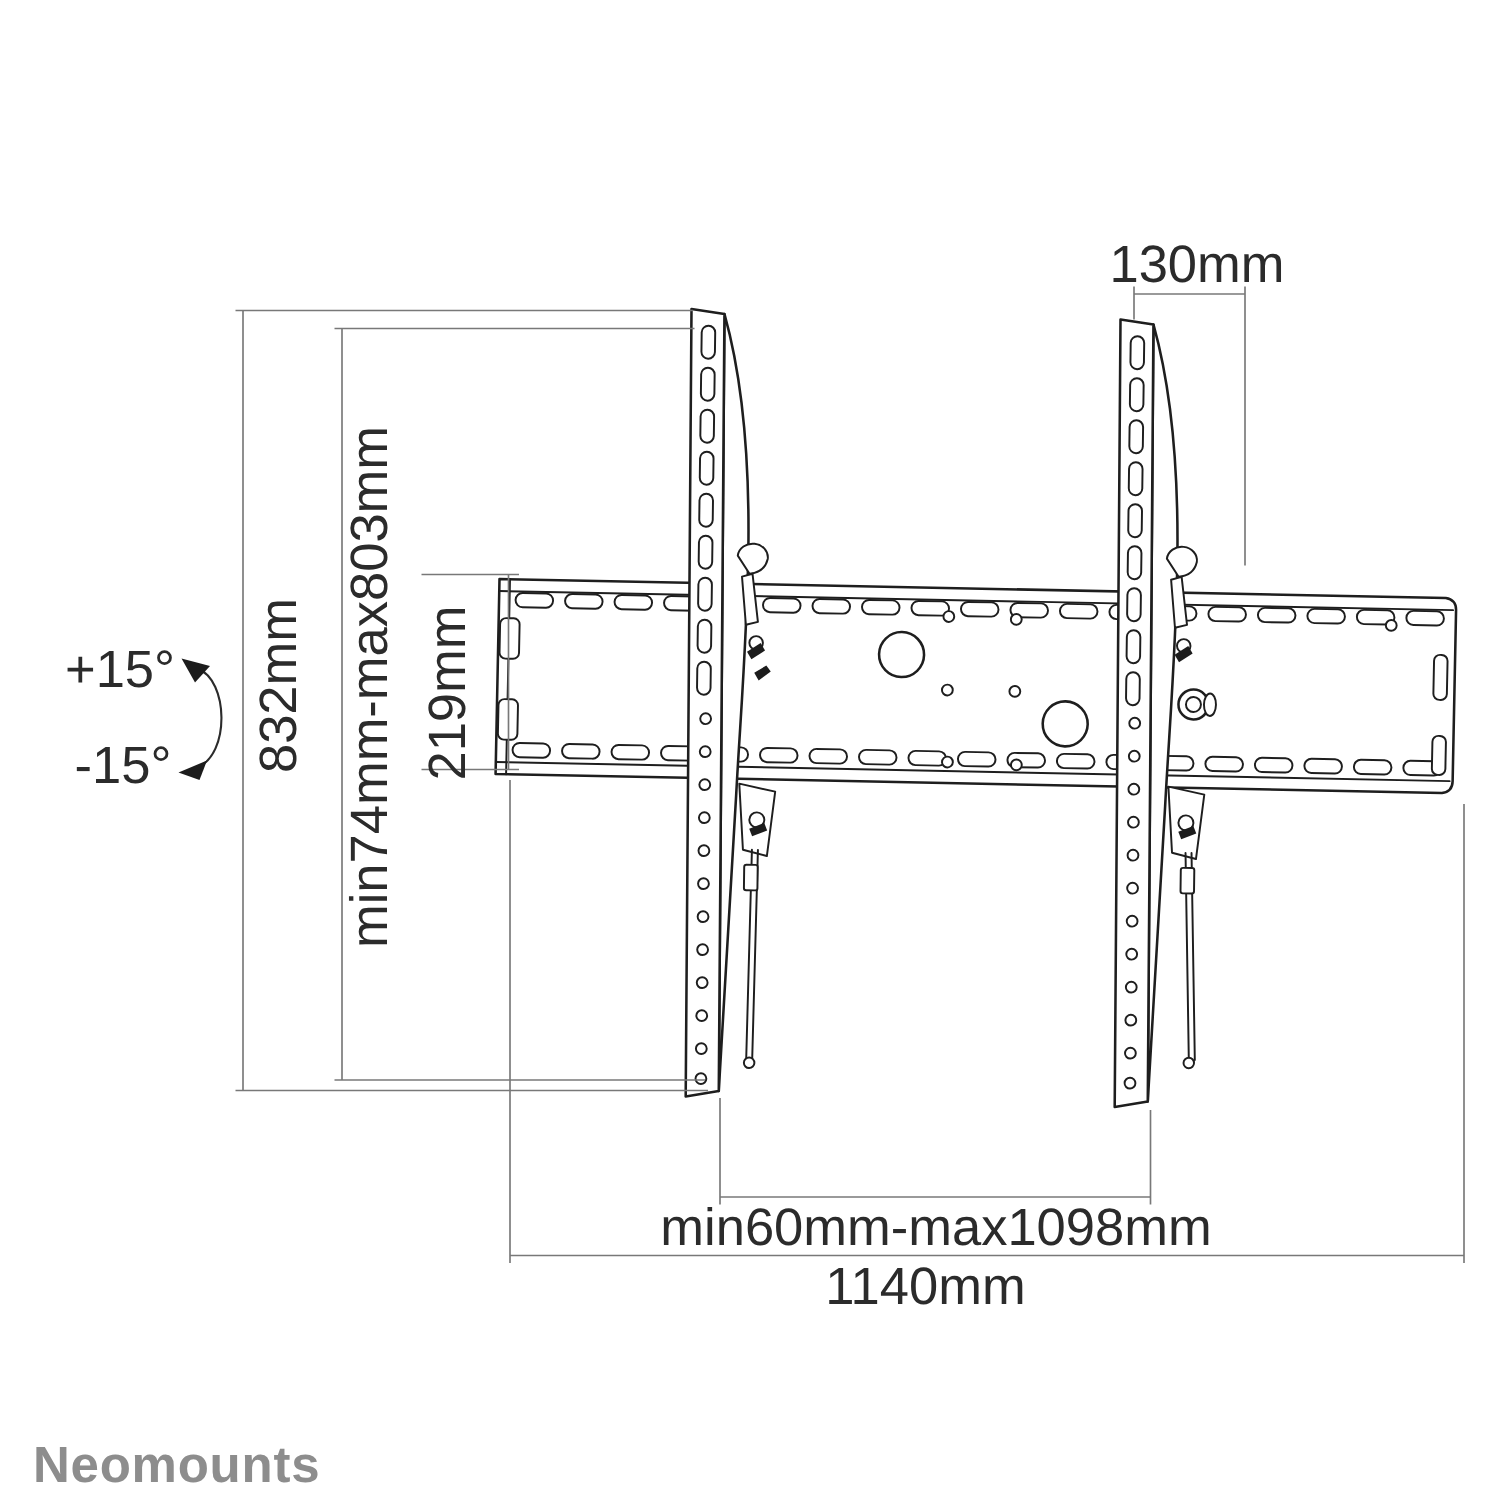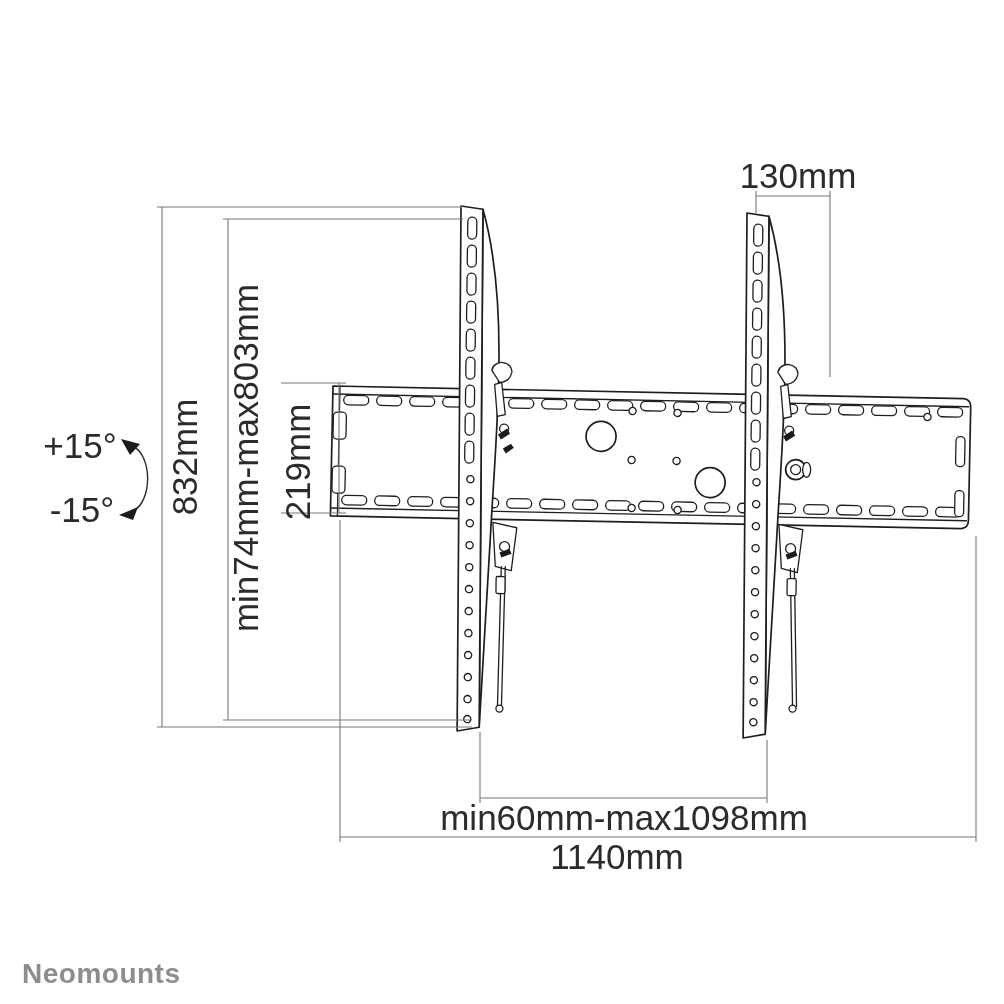--- a/index.html
+++ b/index.html
@@ -11,21 +11,21 @@
   
   .part{fill:#ffffff;stroke:#1e1e1e;stroke-width:1.7;stroke-linejoin:round;stroke-linecap:round;}
   .pline{fill:none;stroke:#1e1e1e;stroke-width:1.7;stroke-linecap:round;}
   .thin{stroke-width:1.3;}
   .dark{fill:#1c1c1c;stroke:none;}
   
   .dim{fill:none;stroke:#787878;stroke-width:1.1;}
   .arc{fill:none;stroke:#2b2b2b;stroke-width:1.4;}
   .dimtxt{font-size:35px;fill:#2b2b2b;}
   .brand{
-    position:absolute;left:22px;top:958px;font-size:28px;font-weight:700;
+    position:absolute;left:22px;top:958px;font-size:34px;font-weight:700;
     color:#8d8d8d;letter-spacing:0.5px;
   }
 </style>
 </head>
 <body>
 
 <div class="stage">
 <svg width="1004" height="1004" viewBox="0 0 1004 1004">
   <defs>
     <rect id="pslot" width="25" height="9.5" rx="4.7" class="part thin"></rect>

